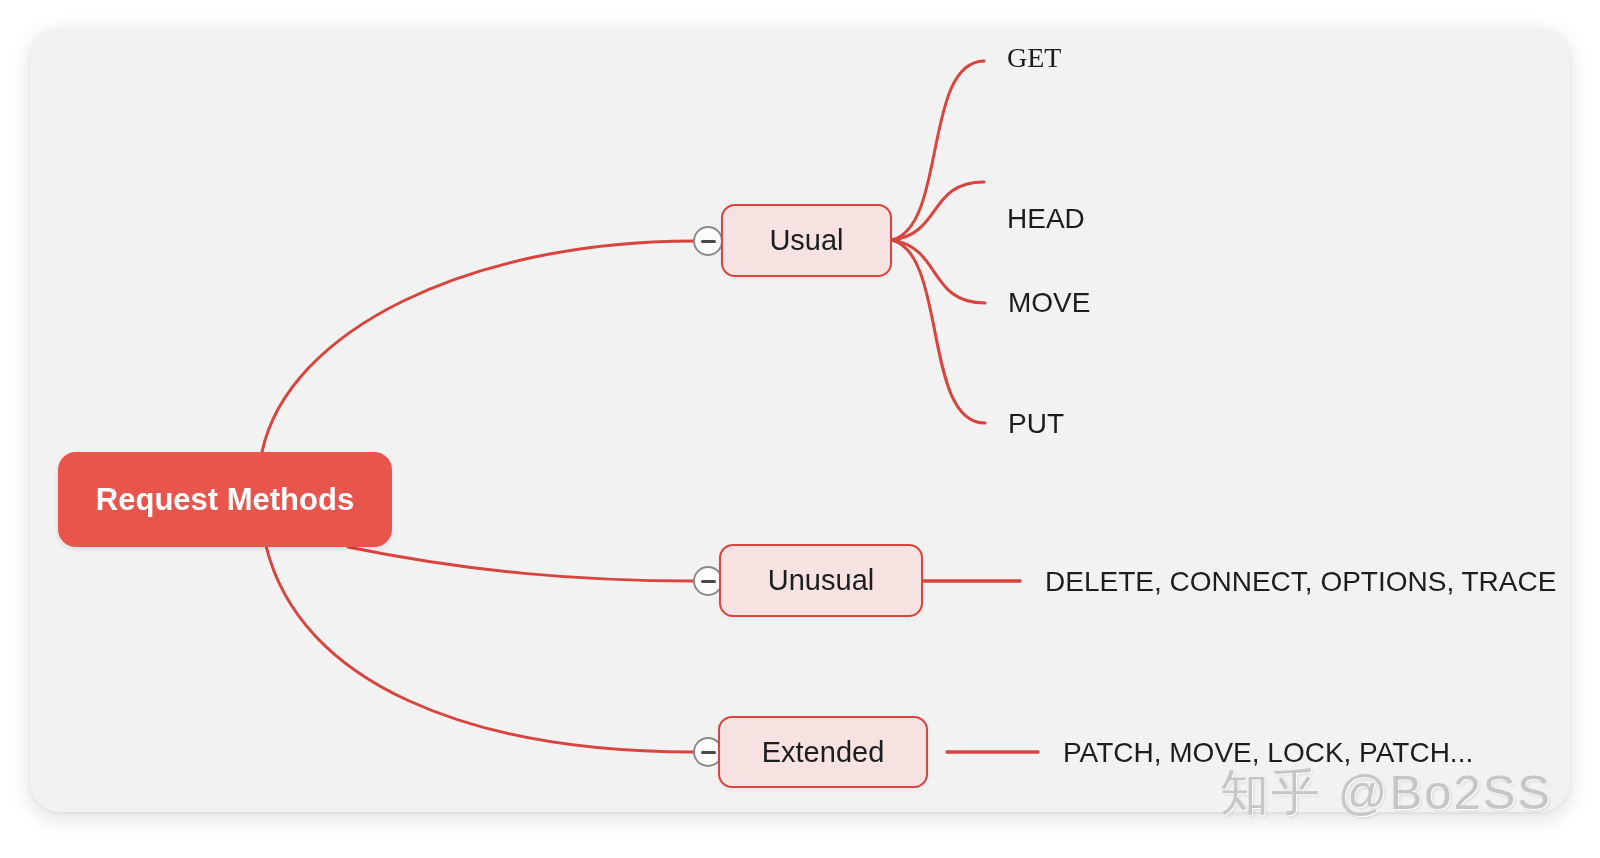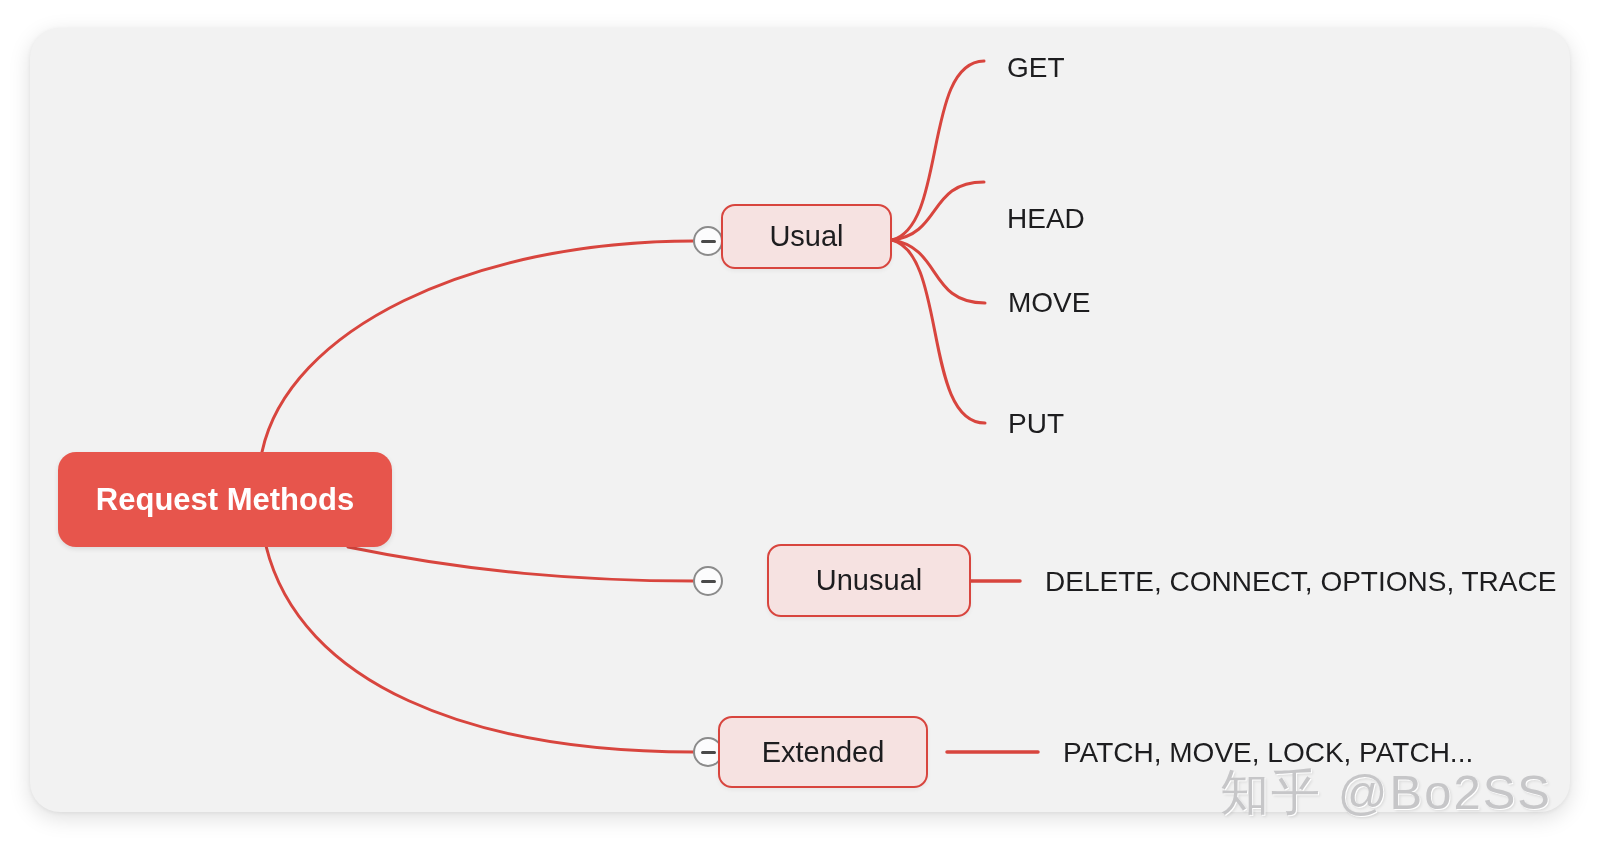--- a/index.html
+++ b/index.html
@@ -57,22 +57,22 @@
     box-shadow:0 2px 5px rgba(0,0,0,0.10);
   }
   .node-branch{
     background:var(--branch-fill);
     border:2.5px solid var(--branch-border);
     border-radius:14px;
     color:var(--text);
     font-size:29px; font-weight:500;
     box-shadow:0 2px 4px rgba(0,0,0,0.05);
   }
-  .node-usual{left:721px; top:204px; width:171px; height:65px;}
-  .node-unusual{left:719px; top:544px; width:204px; height:73px;margin-left:48px;}
+  .node-usual{left:721px; top:204px; width:171px; height:73px;}
+  .node-unusual{left:719px; top:544px; width:204px; height:73px;}
   .node-extended{left:718px; top:716px; width:210px; height:72px;}
   .collapse{
     position:absolute;
     width:30px; height:30px;
     border-radius:50%;
     background:#fcfcfd;
     border:2px solid var(--collapse-border);
     display:flex; align-items:center; justify-content:center;
     cursor:pointer;
   }
@@ -84,21 +84,21 @@
   .collapse-usual{left:693px; top:226px;}
   .collapse-unusual{left:693px; top:566px;}
   .collapse-extended{left:693px; top:737px;}
   .leaf{
     position:absolute;
     transform:translateY(-50%);
     color:var(--text);
     font-size:28px;
     white-space:nowrap;
   }
-  .leaf-get{left:1007px; top:68px;}
+  .leaf-get{left:1007px; top:58px;font-family:Liberation Serif, serif;}
   .leaf-head{left:1007px; top:183px;margin-top:36px;}
   .leaf-post{left:1008px; top:303px;}
   .leaf-put{left:1008px; top:424px;}
   .leaf-unusual{left:1045px; top:582px;}
   .leaf-extended{left:1063px; top:753px;}
   .watermark{
     position:absolute;
     right:48px; top:760px;
     font-size:49px;
     letter-spacing:2px;

